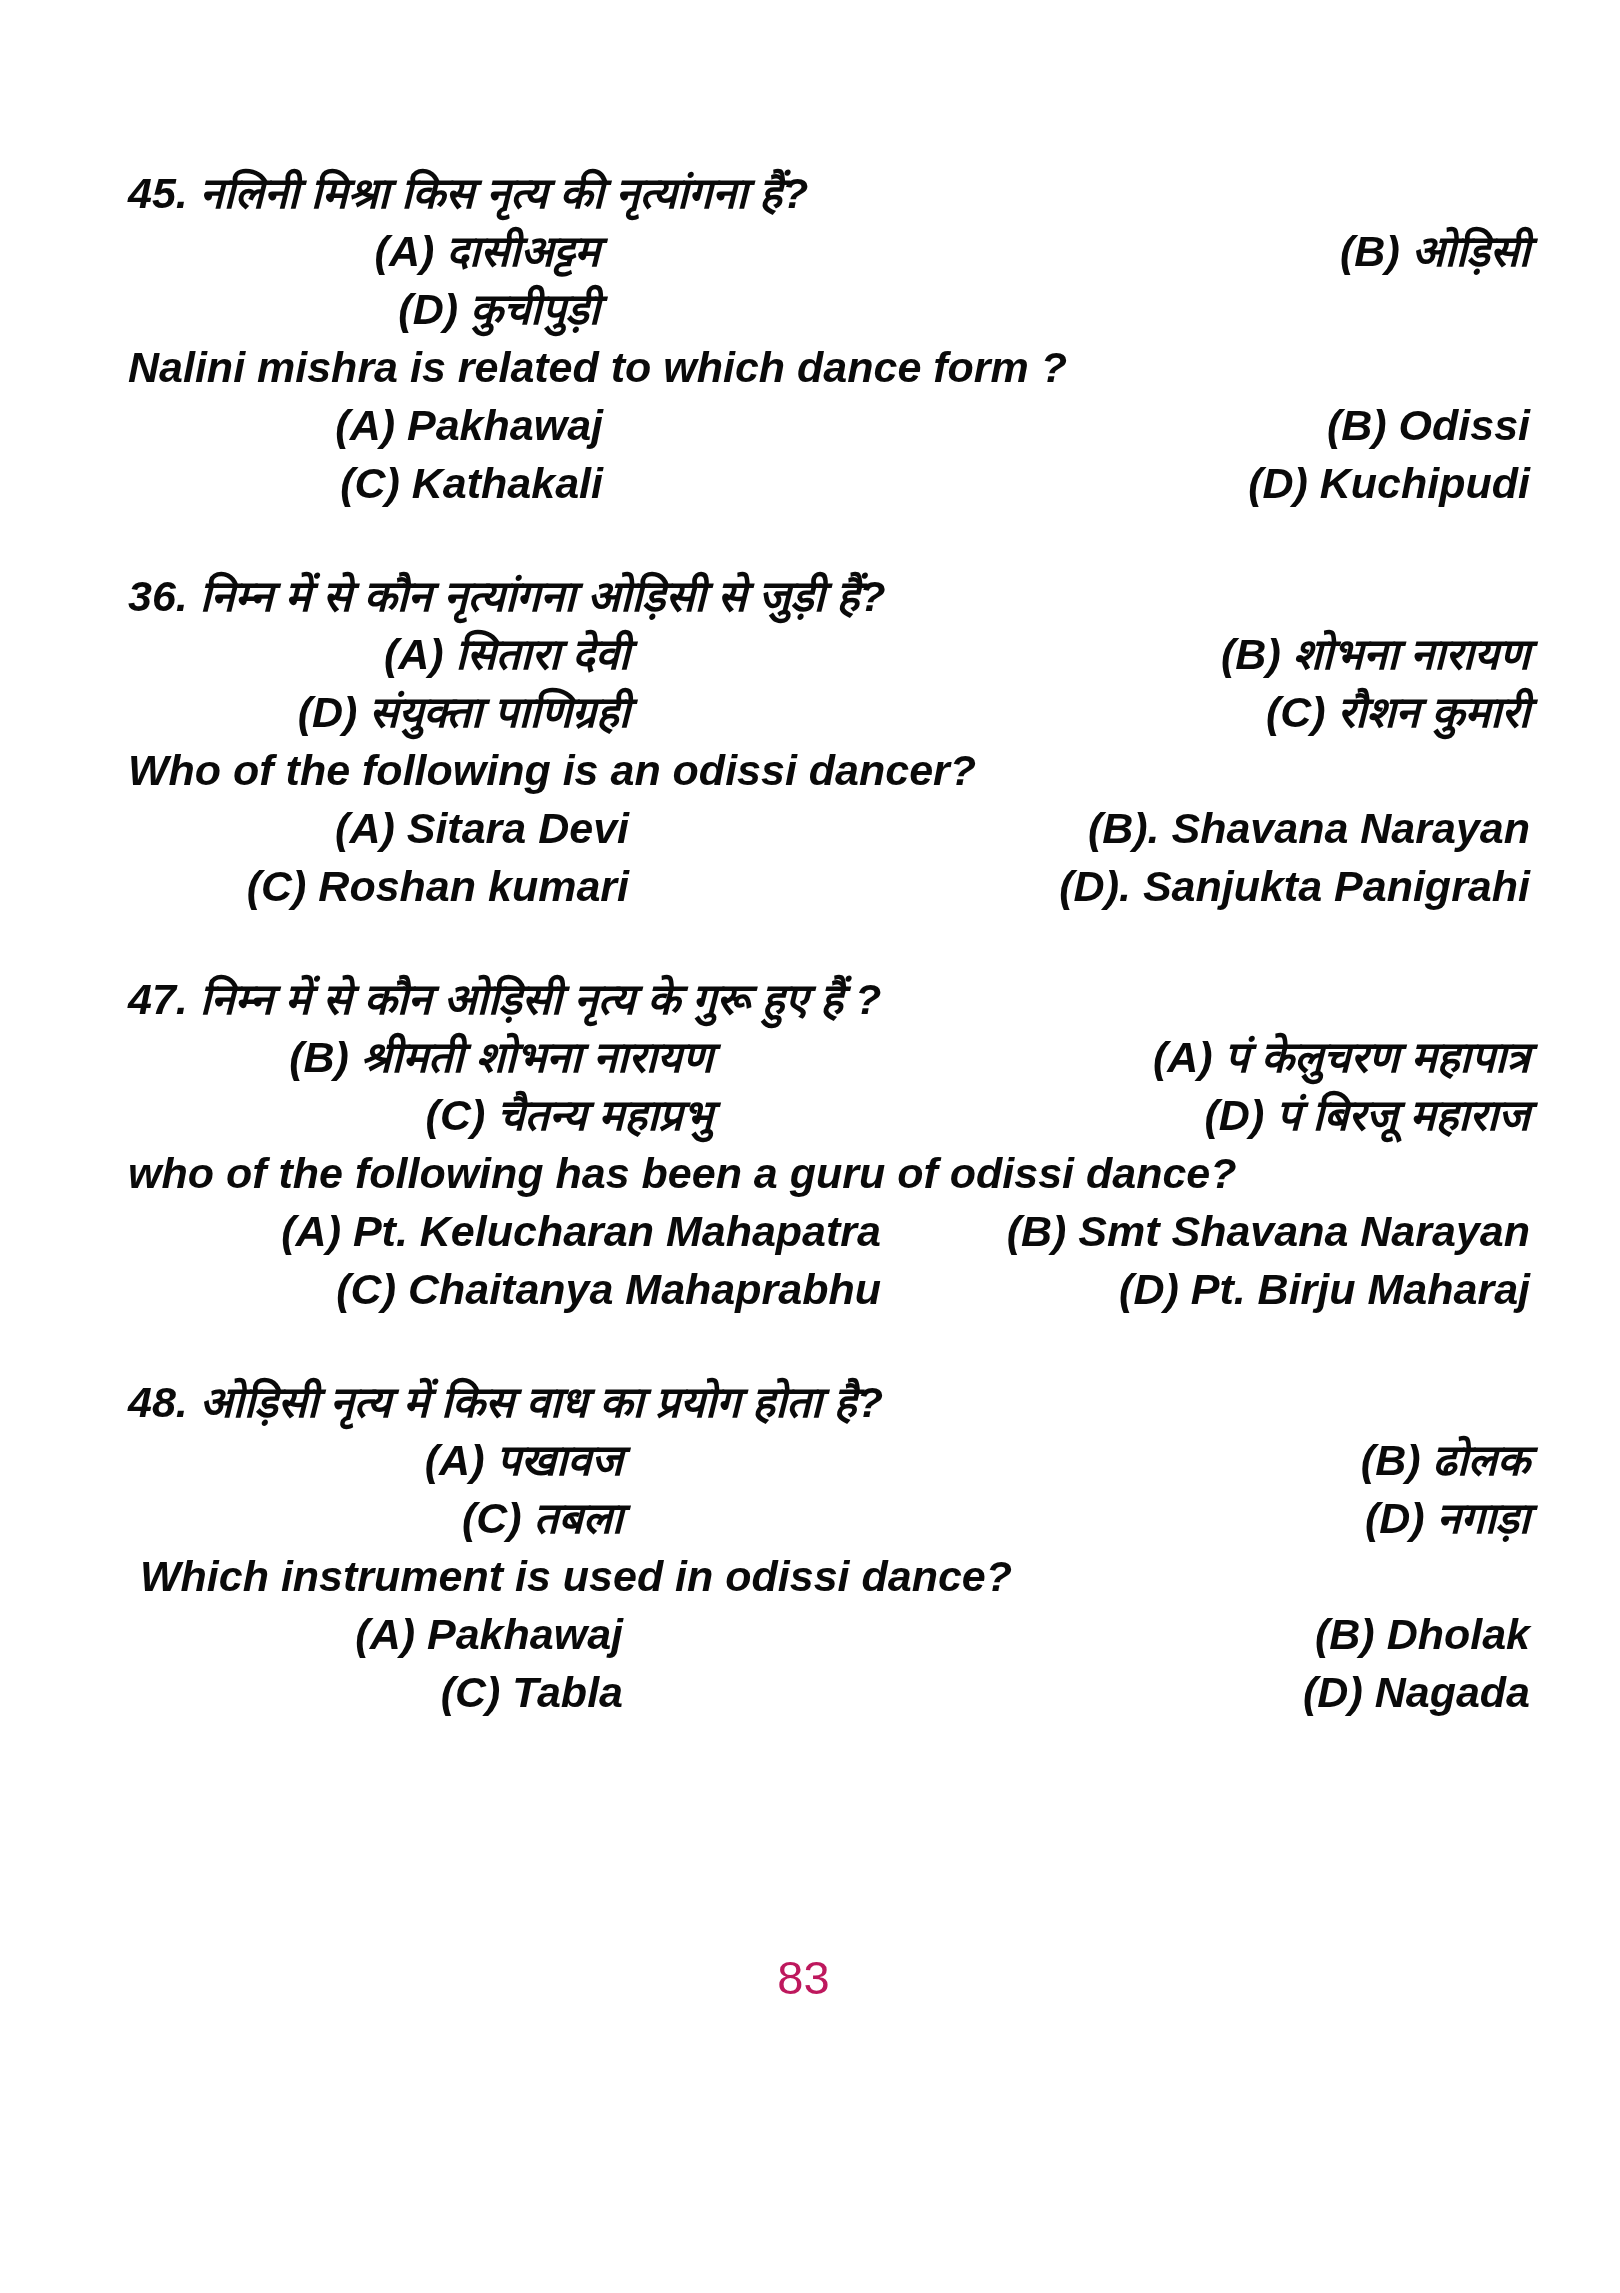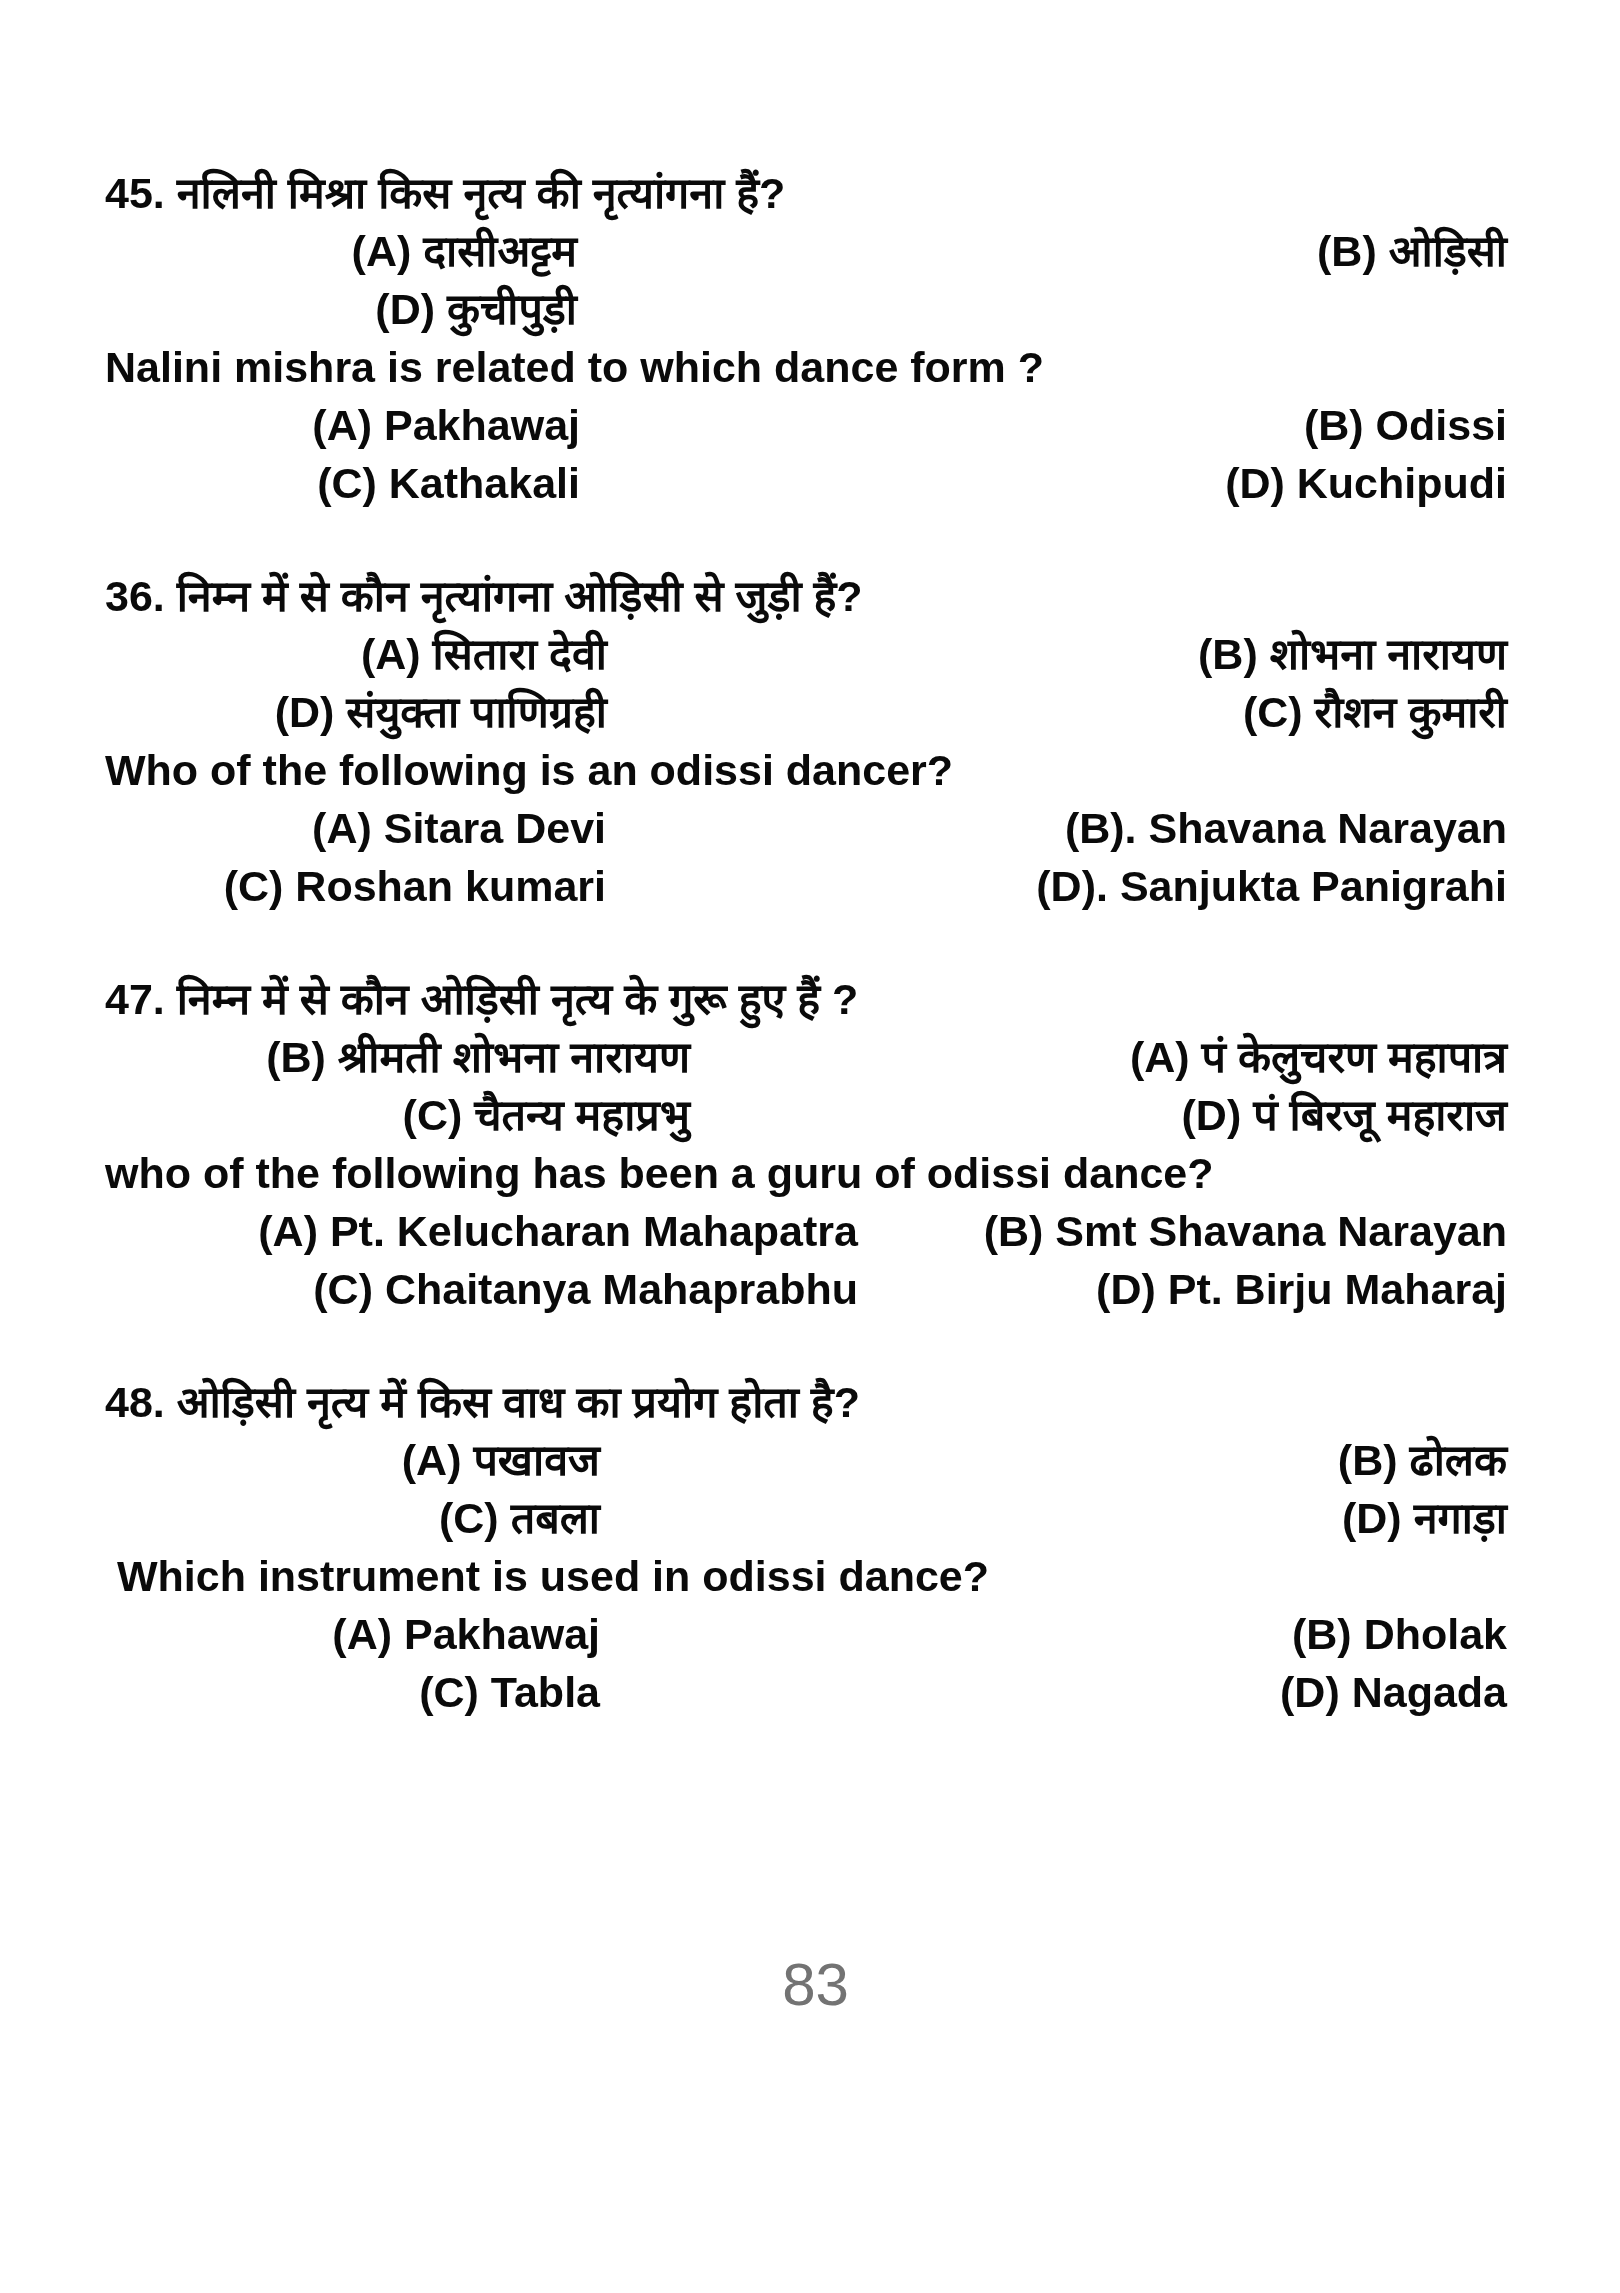--- a/index.html
+++ b/index.html
@@ -10,23 +10,24 @@
     width: 1620px;
     height: 2294px;
     position: relative;
     background: #ffffff;
     overflow: hidden;
     font-family: "Liberation Sans", sans-serif;
     color: #0a0a0a;
   }
   .content {
     position: absolute;
-    left: 105px;
+    left: 128px;
     top: 164px;
     width: 1402px;
+    font-style: italic;
   }
   .q-block {
     margin-bottom: 55px;
   }
   .line {
     font-size: 43px;
     line-height: 58px;
     font-weight: 700;
     white-space: pre-wrap;
   }
@@ -34,26 +35,26 @@
     display: grid;
     grid-template-columns: var(--col, 490px) 1fr;
   }
   .opts .line {
     display: block;
     text-align: right;
   }
   .page-number {
     position: absolute;
     top: 1950px;
-    left: 12px;
+    left: 0;
     width: 1607px;
     text-align: center;
-    font-size: 60px;
+    font-size: 47px;
     font-weight: 400;
-    color: #737373;
+    color: #be185d;
   }
 </style>
 </head>
 <body>
 
 <div class="content">
 
   <section class="q-block">
     <div class="line">45. नलिनी मिश्रा किस नृत्य की नृत्यांगना हैं?</div>
     <div class="opts" style="--col:472px">

